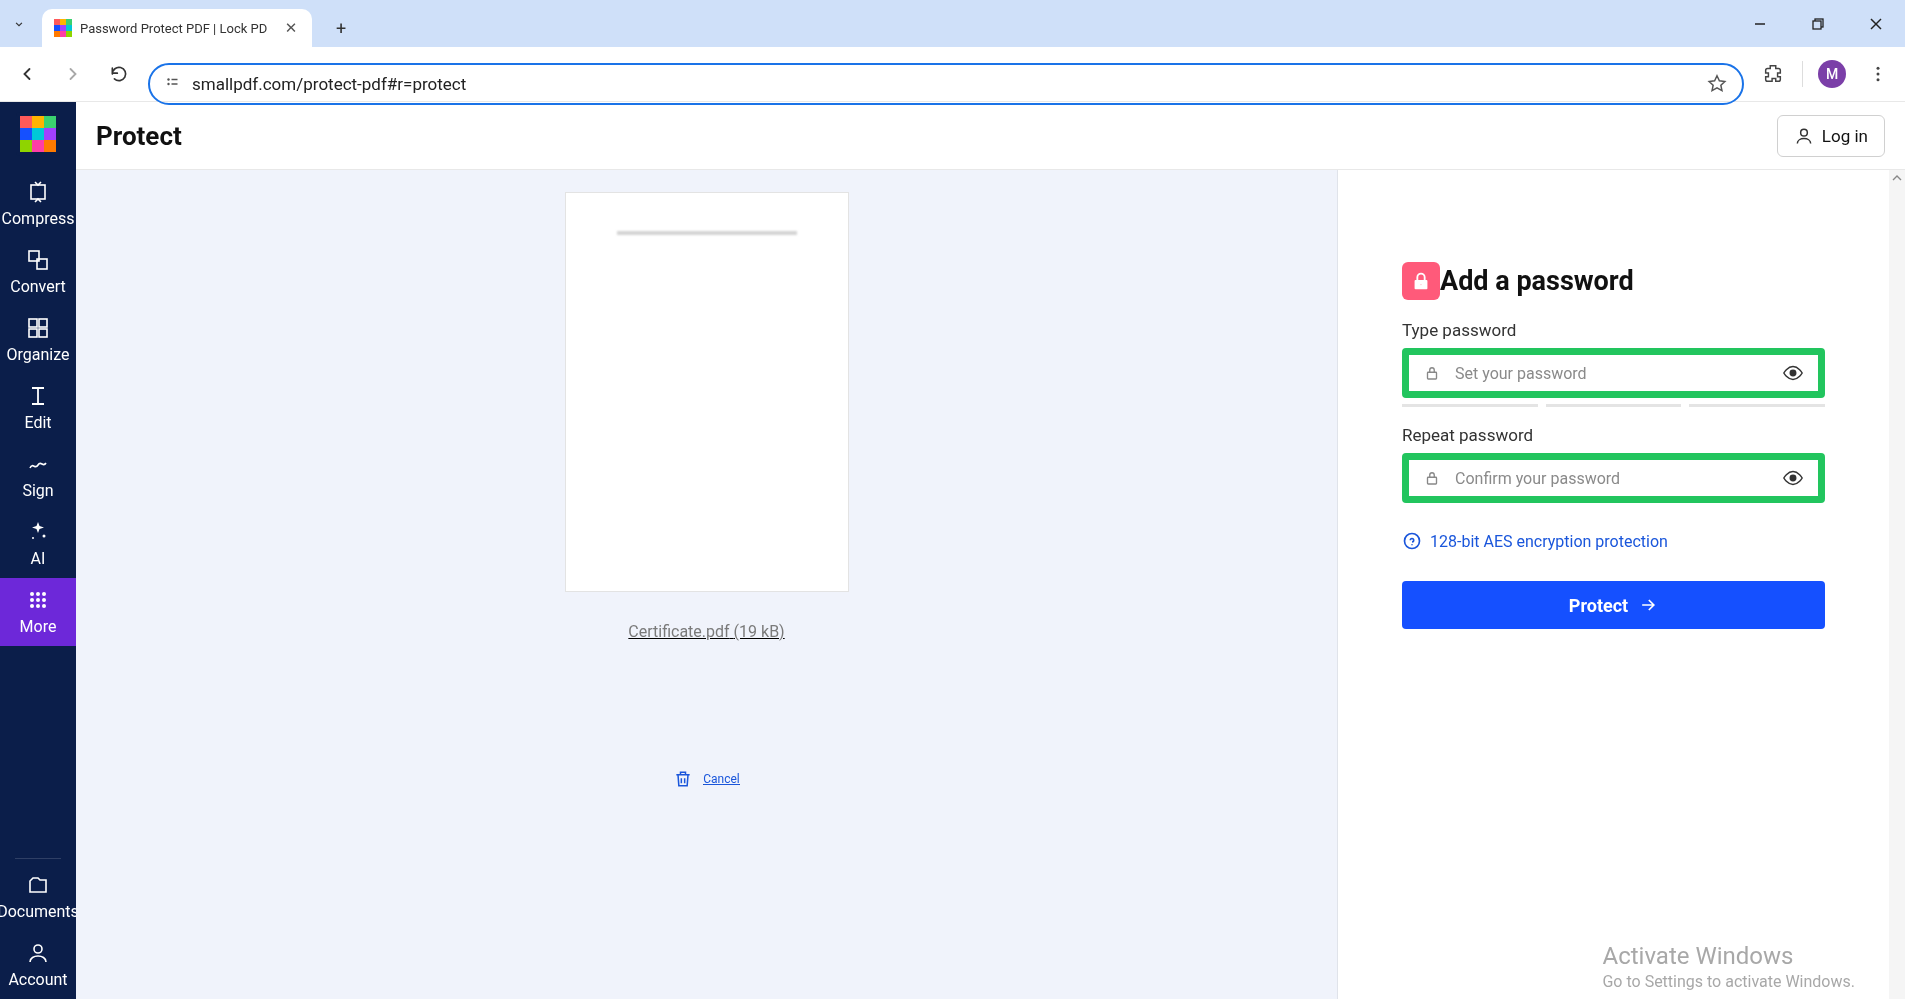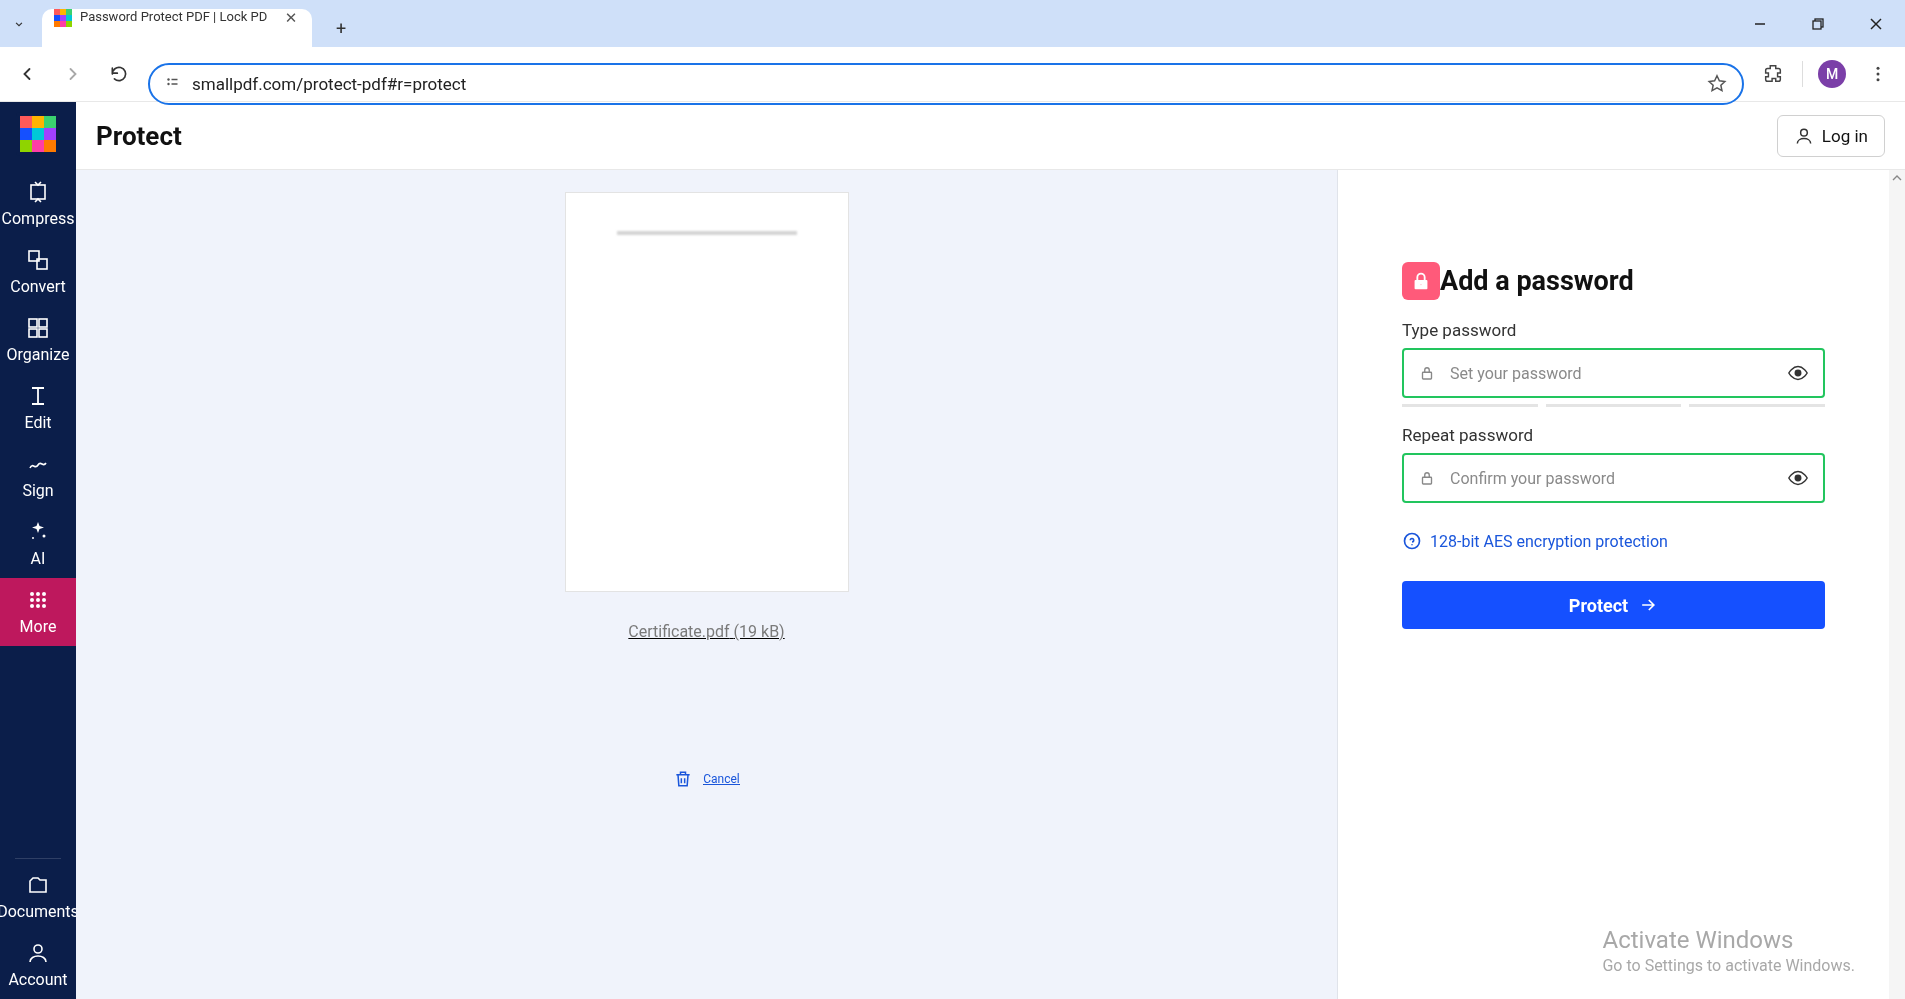--- a/index.html
+++ b/index.html
@@ -1,21 +1,21 @@
 <!DOCTYPE html>
 <html><head>
 <meta charset="utf-8">
 <style>
 * { margin: 0; padding: 0; box-sizing: border-box; font-family: -apple-system, BlinkMacSystemFont, "Segoe UI", Roboto, sans-serif; }
 body { width: 1905px; height: 999px; overflow: hidden; background: #fff; }
 
 
 .browser-top { background: #cfe0f9; height: 47px; display: flex; align-items: flex-end; }
 .tab-dropdown { width: 38px; height: 47px; display: flex; align-items: center; justify-content: center; cursor: pointer; }
-.tab { background: #fff; border-radius: 10px 10px 0 0; height: 38px; display: flex; align-items: flex-start; padding: 0 12px; gap: 8px; min-width: 270px; margin-left: 4px; }
+.tab { background: #fff; border-radius: 10px 10px 0 0; height: 38px; display: flex; align-items: center; padding: 0 12px; gap: 8px; min-width: 270px; margin-left: 4px; }
 .tab-favicon { width: 18px; height: 18px; display: inline-block; }
 .tab-title { font-size: 13px; color: #333; white-space: nowrap; overflow: hidden; text-overflow: ellipsis; flex: 1; }
 .tab-close { width: 18px; height: 18px; display: flex; align-items: center; justify-content: center; cursor: pointer; color: #555; font-size: 15px; }
 .new-tab { width: 30px; height: 30px; display: flex; align-items: center; justify-content: center; margin-left: 14px; margin-bottom: 4px; color: #333; font-size: 18px; cursor: pointer; }
 .window-controls { margin-left: auto; display: flex; height: 47px; }
 .window-btn { width: 58px; display: flex; align-items: center; justify-content: center; cursor: pointer; color: #222; }
 
 
 .addr-row { background: #fff; height: 55px; display: flex; align-items: center; padding: 0 10px; gap: 12px; border-bottom: 1px solid #e8e8e8; }
 .nav-btn { width: 34px; height: 34px; display: flex; align-items: center; justify-content: center; cursor: pointer; color: #333; border-radius: 50%; }
@@ -26,21 +26,21 @@
 .star-btn { color: #555; cursor: pointer; }
 .ext-btn, .profile-btn, .menu-btn { width: 34px; height: 34px; display: flex; align-items: center; justify-content: center; cursor: pointer; }
 .profile-circle { width: 28px; height: 28px; border-radius: 50%; background: #7b3fa8; color: #fff; display: flex; align-items: center; justify-content: center; font-size: 14px; font-weight: 500; }
 .vsep { width: 1px; height: 26px; background: #ddd; }
 
 
 .app { display: flex; height: calc(999px - 47px - 55px); }
 .sidebar { width: 76px; background: #0b1e4a; display: flex; flex-direction: column; align-items: center; padding-top: 10px; }
 .logo { width: 44px; height: 44px; margin-bottom: 14px; cursor: pointer; }
 .sb-item { width: 100%; padding: 10px 0; display: flex; flex-direction: column; align-items: center; gap: 5px; color: #fff; font-size: 16px; cursor: pointer; }
-.sb-item.active { background: #be185d; }
+.sb-item.active { background: #6d28d9; }
 .sb-spacer { flex: 1; min-height: 10px; }
 .sb-sep { height: 1px; background: rgba(255,255,255,0.15); width: 46px; margin: 4px 0; }
 
 .main { flex: 1; display: flex; flex-direction: column; position: relative; }
 .app-header { height: 68px; display: flex; align-items: center; padding: 0 20px; border-bottom: 1px solid #e8e8e8; }
 .app-title { font-size: 26px; font-weight: 700; color: #111; }
 .login-btn { margin-left: auto; border: 1px solid #d0d0d0; border-radius: 6px; padding: 10px 16px; display: flex; align-items: center; gap: 8px; font-size: 17px; color: #111; cursor: pointer; }
 
 .content { flex: 1; display: flex; }
 .preview-col { flex: 1; background: #f0f3fb; border-right: 1px solid #e0e3ea; display: flex; flex-direction: column; align-items: center; padding-top: 22px; text-decoration: underline; }
@@ -48,32 +48,32 @@
 .pdf-line { height: 4px; background: #d4d4d4; width: 180px; margin: 0 auto; filter: blur(1px); }
 .file-caption { margin-top: 30px; font-size: 16px; color: #7a7a7a; }
 .cancel-row { margin-top: 128px; display: flex; align-items: center; gap: 10px; color: #1a56db; font-size: 12px; cursor: pointer; }
 .cancel-row .txt { text-decoration: underline; }
 
 .panel-col { width: 551px; background: #fff; padding: 36px 64px; position: relative; }
 .panel-heading { display: flex; align-items: center; gap: 0; margin-bottom: 20px; margin-top: 56px;}
 .lock-box { width: 38px; height: 38px; background: #ff5a7a; border-radius: 6px; display: flex; align-items: center; justify-content: center; color: #fff; }
 .panel-heading h2 { font-size: 27px; font-weight: 700; color: #111; }
 .field-label { font-size: 17px; color: #333; margin-top: 18px; margin-bottom: 8px; }
-.pw-input { width: 100%; border: 2px solid #22c55e; border-radius: 4px; height: 50px; display: flex; align-items: center; padding: 0 14px; gap: 14px; }
+.pw-input { width: 100%; border: 7px solid #22c55e; border-radius: 4px; height: 50px; display: flex; align-items: center; padding: 0 14px; gap: 14px; }
 .pw-input input { flex: 1; border: none; outline: none; font-size: 16px; color: #333; }
 .pw-input input::placeholder { color: #8a8a8a; }
 .eye-btn { cursor: pointer; color: #333; }
 .strength { display: flex; gap: 8px; margin-top: 6px; }
 .strength span { flex: 1; height: 3px; background: #e4e4e4; }
 .info-row { display: flex; align-items: center; gap: 8px; margin-top: 28px; font-size: 16px; color: #1a56db; }
 .protect-btn { width: 100%; height: 48px; background: #1550ff; color: #fff; border: none; border-radius: 4px; font-size: 18px; font-weight: 700; display: flex; align-items: center; justify-content: center; gap: 10px; margin-top: 30px; cursor: pointer; }
 .scroll-col { width: 16px; background: #f5f5f5; position: relative; }
 .scroll-up { position: absolute; top: 0; width: 16px; height: 16px; display: flex; align-items: center; justify-content: center; color: #888; }
 
-.watermark { position: absolute; right: 50px; bottom: 24px; color: #a8a8a8; pointer-events: none; }
+.watermark { position: absolute; right: 50px; bottom: 8px; color: #a8a8a8; pointer-events: none; }
 .watermark .l1 { font-size: 24px; }
 .watermark .l2 { font-size: 16px; margin-top: 2px; }
 
 svg { display: block; }
 </style>
 </head>
 <body>
 
 <div class="browser-top">
   <div class="tab-dropdown">

